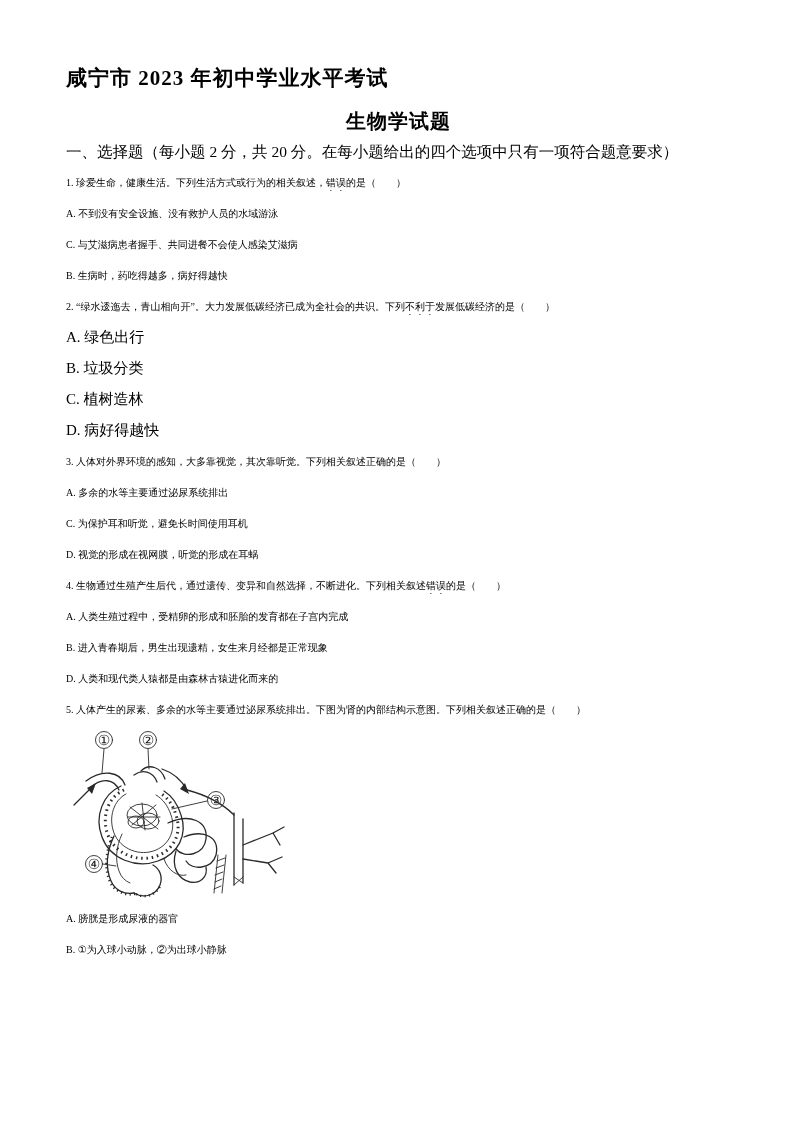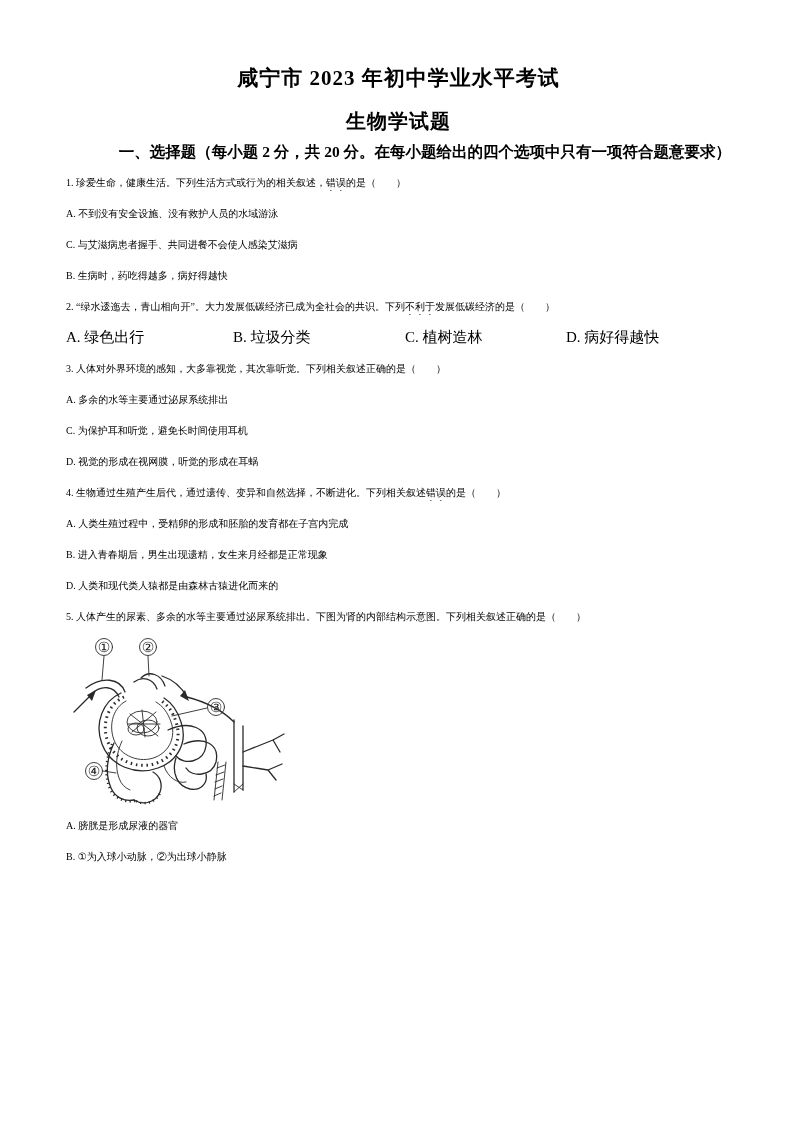--- a/index.html
+++ b/index.html
@@ -8,58 +8,57 @@
     width: 793px; height: 1122px;
     font-family: "Liberation Serif", "DejaVu Serif", serif;
     color: #000000;
     overflow: hidden;
   }
   .doc {
     width: 793px; height: 1122px;
     padding: 60px 62px 0 66px;
   }
   .title {
-    text-align: center;
     font-size: 21px;
     font-weight: bold;
     line-height: 36px;
     letter-spacing: 1px;
   }
   .subtitle {
     text-align: center;
     font-size: 20px;
     font-weight: bold;
     line-height: 30px;
     margin-top: 10px;
     letter-spacing: 1px;
   }
   .section-heading {
     font-size: 15.5px;
-    font-weight: bold;
+    font-weight: normal;
     line-height: 31px;
-    text-align: right;
   }
   .para {
     font-size: 10px;
     line-height: 31px;
   }
   .em-dots {
     -webkit-text-emphasis: filled dot;
     -webkit-text-emphasis-position: under right;
     text-emphasis: filled dot;
     text-emphasis-position: under right;
   }
   .options-row {
     display: flex;
     font-size: 15px;
     line-height: 31px;
+    flex-direction: column;
   }
   .options-row .opt-a { width: 167px; }
   .options-row .opt-b { width: 165px; }
-  .options-row .opt-c { width: 161px; margin-left: 7px; }
+  .options-row .opt-c { width: 161px; }
   .options-row .opt-d { flex: 1; }
   .diagram-wrap {
     height: 172px;
     padding-left: 2px;
     margin: 2px 0 4px 0;
   }
   svg text {
     font-family: "Liberation Serif", "DejaVu Serif", serif;
     font-size: 14px;
     fill: #1a1a1a;

